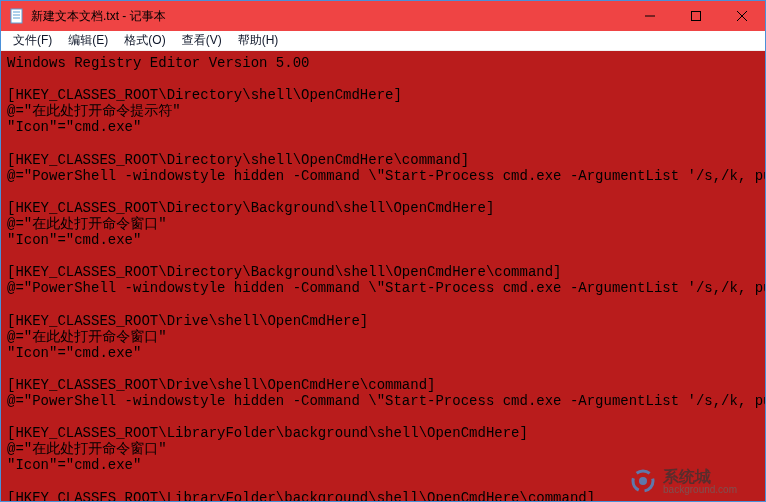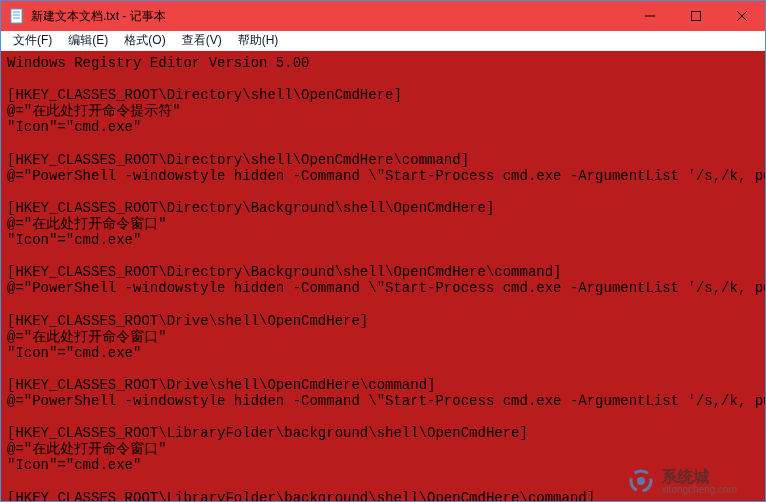--- a/index.html
+++ b/index.html
@@ -157,15 +157,15 @@
 
 <div class="watermark">
   <span class="wm-logo">
     <svg width="28" height="28" viewBox="0 0 28 28">
       <circle cx="14" cy="14" r="10" fill="none" stroke="#3aa0e8" stroke-width="3" stroke-dasharray="14 6"></circle>
       <circle cx="14" cy="14" r="4" fill="#3aa0e8"></circle>
     </svg>
   </span>
   <span class="wm-text">
     <span class="wm-cn">系统城</span>
-    <span class="wm-url">xitongcheng.com</span>
+    <span class="wm-url">background.com</span>
   </span>
 </div>
 
 </body></html>

